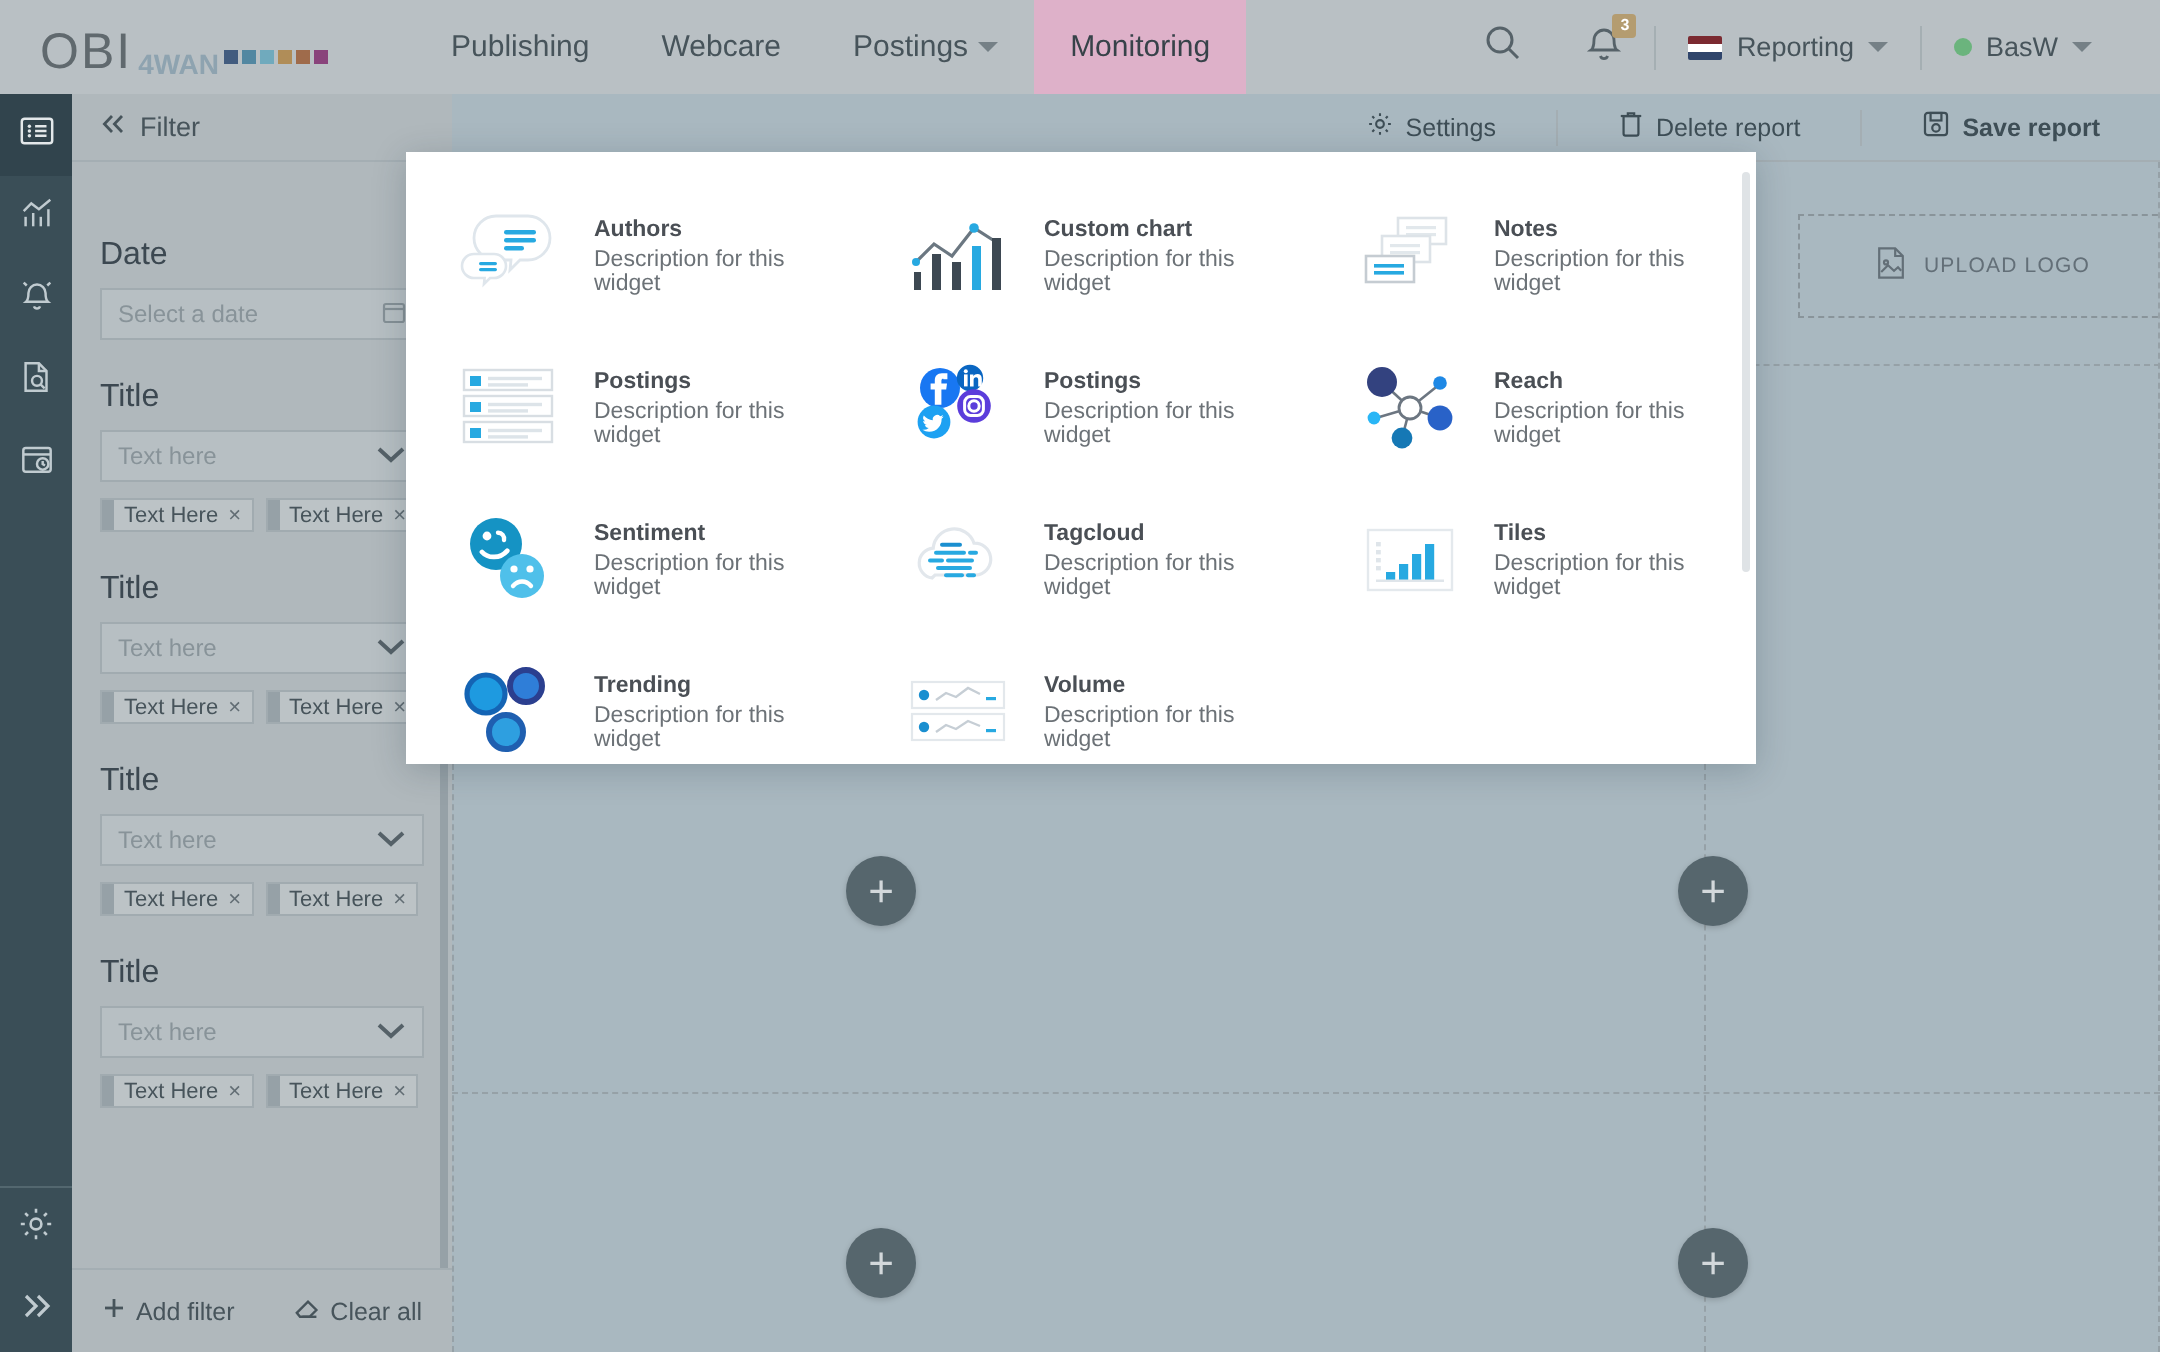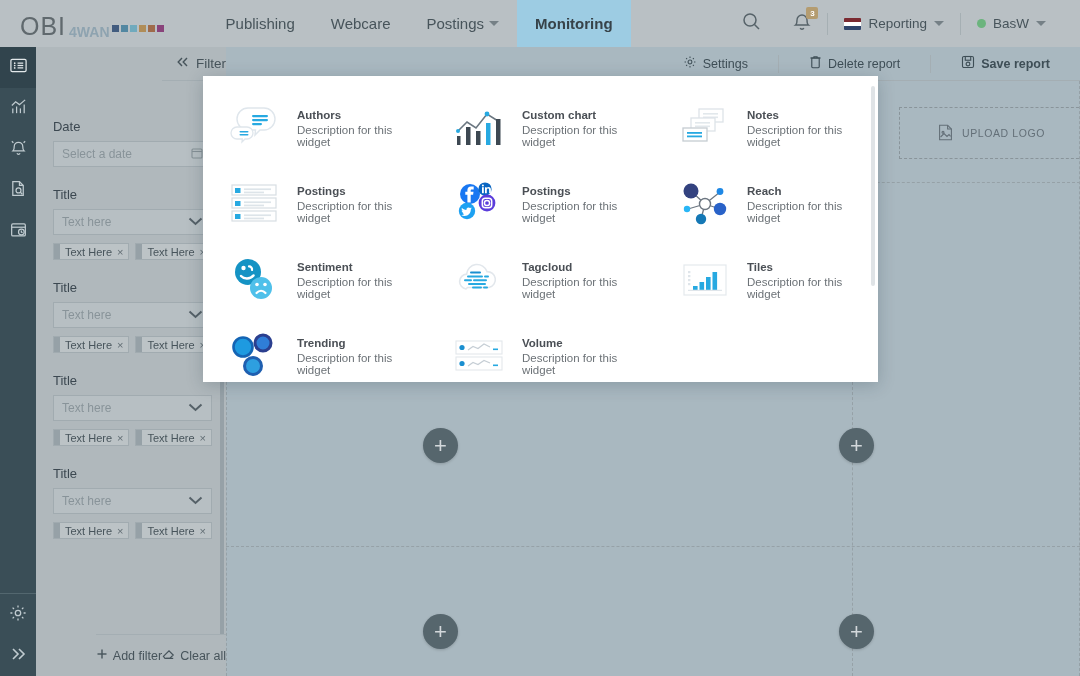--- a/index.html
+++ b/index.html
@@ -45,21 +45,21 @@
   .logo-dots span { width: 7px; height: 7px; display: block; }
 
   .nav {
     display: flex; align-items: stretch; height: 47px; margin-left: 44px;
   }
   .nav-item {
     display: flex; align-items: center; gap: 5px;
     padding: 0 18px; font-size: 15px; color: #3e5662; cursor: pointer;
     height: 47px;
   }
-  .nav-item.active { background: #7dd3fc; font-weight: bold; color: #2f4450; }
+  .nav-item.active { background: #f9a8d4; font-weight: normal; color: #2f4450; }
   .caret { width: 0; height: 0; border-left: 5px solid transparent;
            border-right: 5px solid transparent; border-top: 5px solid #6d828d; }
 
   .header-right {
     margin-left: auto; display: flex; align-items: center; height: 47px;
     padding-right: 18px; gap: 0px;
   }
   .hr-cell { display: flex; align-items: center; gap: 7px; padding: 0 16px; cursor: pointer;}
   .hr-sep { width: 1px; height: 22px; background: #9fb0b8; }
   .hr-label { font-size: 13.5px; color: #3e5662; }
@@ -85,29 +85,29 @@
     width: 36px; height: 41px; display: flex; align-items: center;
     justify-content: center; cursor: pointer;
   }
   .rail-item.active { background: #244757; }
   .rail-spacer { flex: 1; }
   .rail-bottom { width: 36px; border-top: 1px solid #456a79; }
 
   
   .filter-panel {
     position: absolute; top: 47px; left: 36px; width: 190px; bottom: 0;
-    background: #aab9c1; display: flex; flex-direction: column; align-items: flex-end;
+    background: #aab9c1; display: flex; flex-direction: column;
   }
   .filter-head {
     height: 34px; display: flex; align-items: center; gap: 7px;
     padding-left: 14px; border-bottom: 1px solid #9db0b9; color: #3e5662;
     font-size: 13.5px; cursor: pointer;
   }
   .filter-body { flex: 1; overflow: hidden; padding: 0 14px; position: relative; }
-  .fld-label { font-size: 13px; color: #34495a; margin: 20px 0 7px 0; }
+  .fld-label { font-size: 16px; color: #34495a; margin: 20px 0 7px 0; }
   .fld-label.first { margin-top: 38px; }
   .fld-input {
     height: 26px; border: 1px solid #9aadb6; background: #b2c0c7;
     display: flex; align-items: center; padding: 0 8px;
     font-size: 12px; color: #8195a0; justify-content: space-between;
   }
   .chips { display: flex; gap: 6px; margin-top: 8px; flex-wrap: wrap; }
   .chip {
     display: flex; align-items: center; font-size: 11px; color: #3e5662;
     background: #b7c4ca; border: 1px solid #9aadb6; height: 17px;

